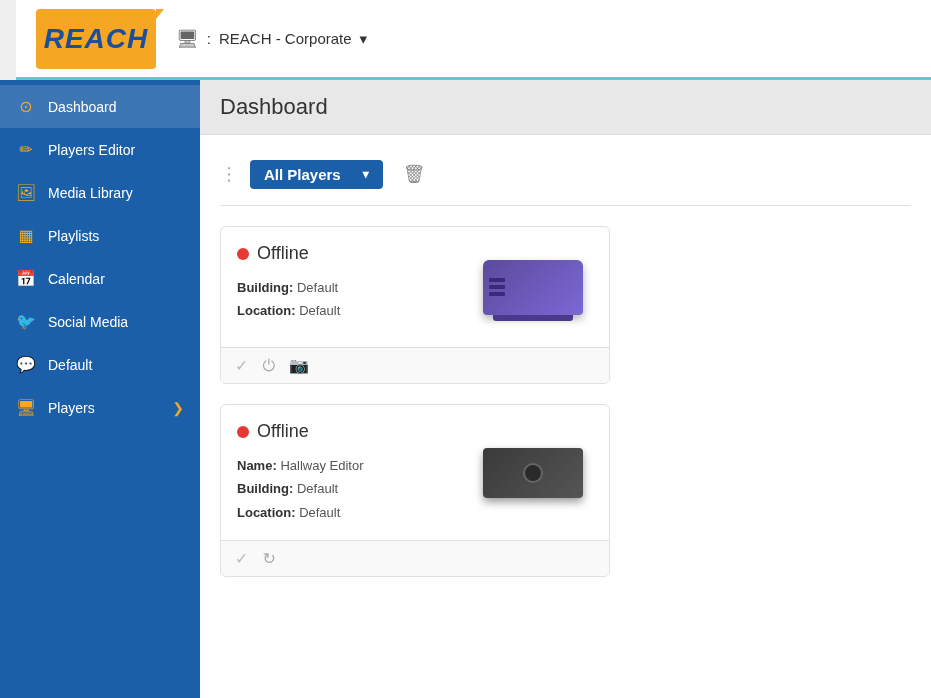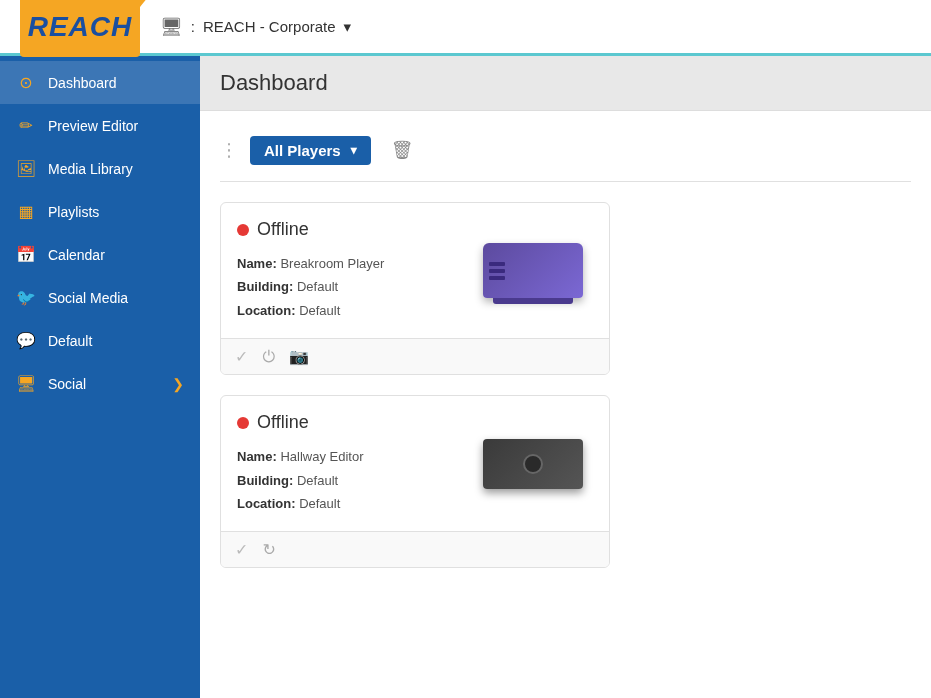--- a/index.html
+++ b/index.html
@@ -1,26 +1,27 @@
 <!DOCTYPE html>
 <html><head>
   <meta charset="utf-8">
   <style>
     * { box-sizing: border-box; margin: 0; padding: 0; }
     body { font-family: Arial, sans-serif; display: flex; flex-direction: column; height: 698px; width: 931px; overflow: hidden; background: #f0f0f0; }
 
     
     .top-bar {
       background: #fff;
-      height: 56px;
+      height: 80px;
       display: flex;
       align-items: center;
       padding: 12px 20px;
       border-bottom: 3px solid #5bc8d0;
       flex-shrink: 0;
+      margin-left: 16px;
     }
     .logo {
       width: 120px;
       height: 60px;
       background: #f5a623;
       display: flex;
       align-items: center;
       justify-content: center;
       border-radius: 4px;
       position: relative;
@@ -131,21 +132,21 @@
       margin-bottom: 20px;
     }
     .drag-handle {
       color: #aaa;
       font-size: 18px;
       cursor: grab;
     }
     .filter-dropdown {
       display: flex;
       align-items: center;
-      gap: 10px;
+      gap: 22px;
       background: #1a5fa8;
       color: #fff;
       padding: 6px 14px;
       border-radius: 4px;
       font-size: 15px;
       font-weight: 600;
       cursor: pointer;
     }
     .filter-dropdown .chevron { font-size: 12px; }
     .delete-btn {
@@ -301,21 +302,21 @@
 
 <div class="main-layout">
 
   <nav class="sidebar">
     <div class="sidebar-item active">
       <span class="sidebar-icon">⊙</span>
       <span>Dashboard</span>
     </div>
     <div class="sidebar-item">
       <span class="sidebar-icon">✏</span>
-      <span>Preview Editor</span>
+      <span>Players Editor</span>
     </div>
     <div class="sidebar-item">
       <span class="sidebar-icon">🖼</span>
       <span>Media Library</span>
     </div>
     <div class="sidebar-item">
       <span class="sidebar-icon">▦</span>
       <span>Playlists</span>
     </div>
     <div class="sidebar-item">
@@ -325,21 +326,21 @@
     <div class="sidebar-item">
       <span class="sidebar-icon">🐦</span>
       <span>Social Media</span>
     </div>
     <div class="sidebar-item">
       <span class="sidebar-icon">💬</span>
       <span>Default</span>
     </div>
     <div class="sidebar-item">
       <span class="sidebar-icon">🖥</span>
-      <span>Social</span>
+      <span>Players</span>
       <span class="sidebar-arrow">❯</span>
     </div>
   </nav>
 
   <div class="content">
     <div class="page-header">
       <h1 class="page-title">Dashboard</h1>
     </div>
 
     <div class="dashboard-body">
@@ -356,24 +357,20 @@
       <div class="players-grid">
 
         <div class="player-card">
           <div class="player-card-body">
             <div class="status-section">
               <div class="status-row">
                 <div class="status-dot"></div>
                 <span class="status-text">Offline</span>
               </div>
               <div class="player-info">
-                <div>
-                  <strong>Name:</strong>
-                  <span>Breakroom Player</span>
-                </div>
                 <div>
                   <strong>Building:</strong>
                   <span>Default</span>
                 </div>
                 <div>
                   <strong>Location:</strong>
                   <span>Default</span>
                 </div>
               </div>
             </div>

